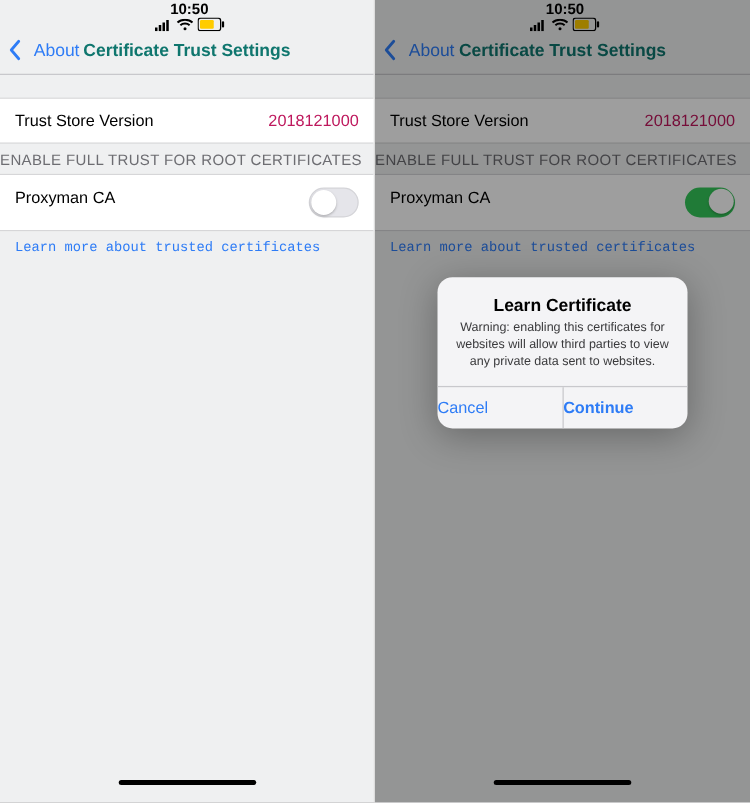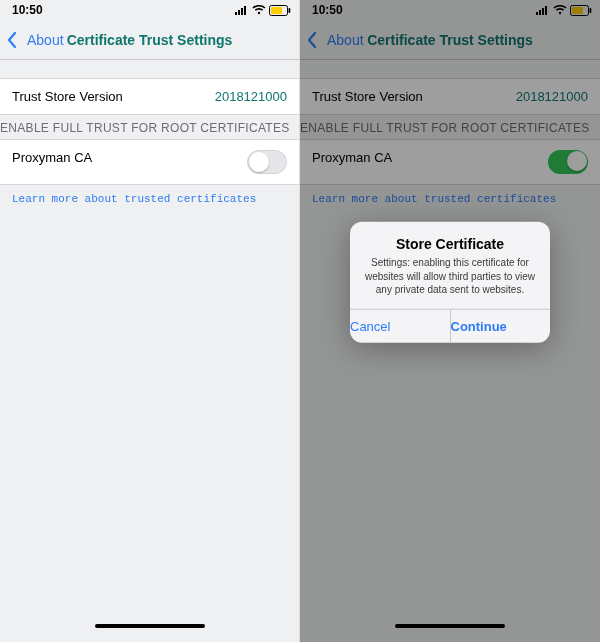--- a/index.html
+++ b/index.html
@@ -25,20 +25,21 @@
     
     .statusbar {
       height: 20px;
       display: flex;
       align-items: center;
       justify-content: space-between;
       padding: 0 8px 0 12px;
       font-size: 12px;
       font-weight: 600;
       color: #000;
+      flex-direction: column;
     }
     .status-right { display: flex; align-items: center; gap: 3px; }
     .signal, .wifi, .battery { display: inline-flex; align-items: center; }
     .signal svg, .wifi svg, .battery svg { display: block; }
 
     
     .navbar {
       height: 40px;
       display: flex;
       align-items: center;
@@ -68,21 +69,21 @@
     .row {
       background: #fff;
       display: flex;
       justify-content: space-between;
       padding: 10px 12px;
       font-size: 13px;
       border-top: 1px solid #d6d6d8;
       border-bottom: 1px solid #d6d6d8;
     }
     .row .label { color: #000; }
-    .row .value { color: #0f766e; }
+    .row .value { color: #be185d; }
     .spacer-top { height: 18px; }
 
     .section-header {
       font-size: 12px;
       color: #6d6d72;
       letter-spacing: 0.3px;
       padding: 6px 0 4px;
       text-transform: uppercase;
     }
 
@@ -293,22 +294,22 @@
 
       <div class="link">Learn more about trusted certificates</div>
     </div>
 
     <div class="home-ind"></div>
 
     <div class="dim"></div>
 
     <div class="alert">
       <div class="alert-body">
-        <div class="alert-title">Store Certificate</div>
-        <div class="alert-msg">Settings: enabling this certificate for websites will allow third parties to view any private data sent to websites.</div>
+        <div class="alert-title">Learn Certificate</div>
+        <div class="alert-msg">Warning: enabling this certificates for websites will allow third parties to view any private data sent to websites.</div>
       </div>
       <div class="alert-buttons">
         <div class="alert-btn">Cancel</div>
         <div class="alert-btn bold">Continue</div>
       </div>
     </div>
   </div>
 
 </div>
 

